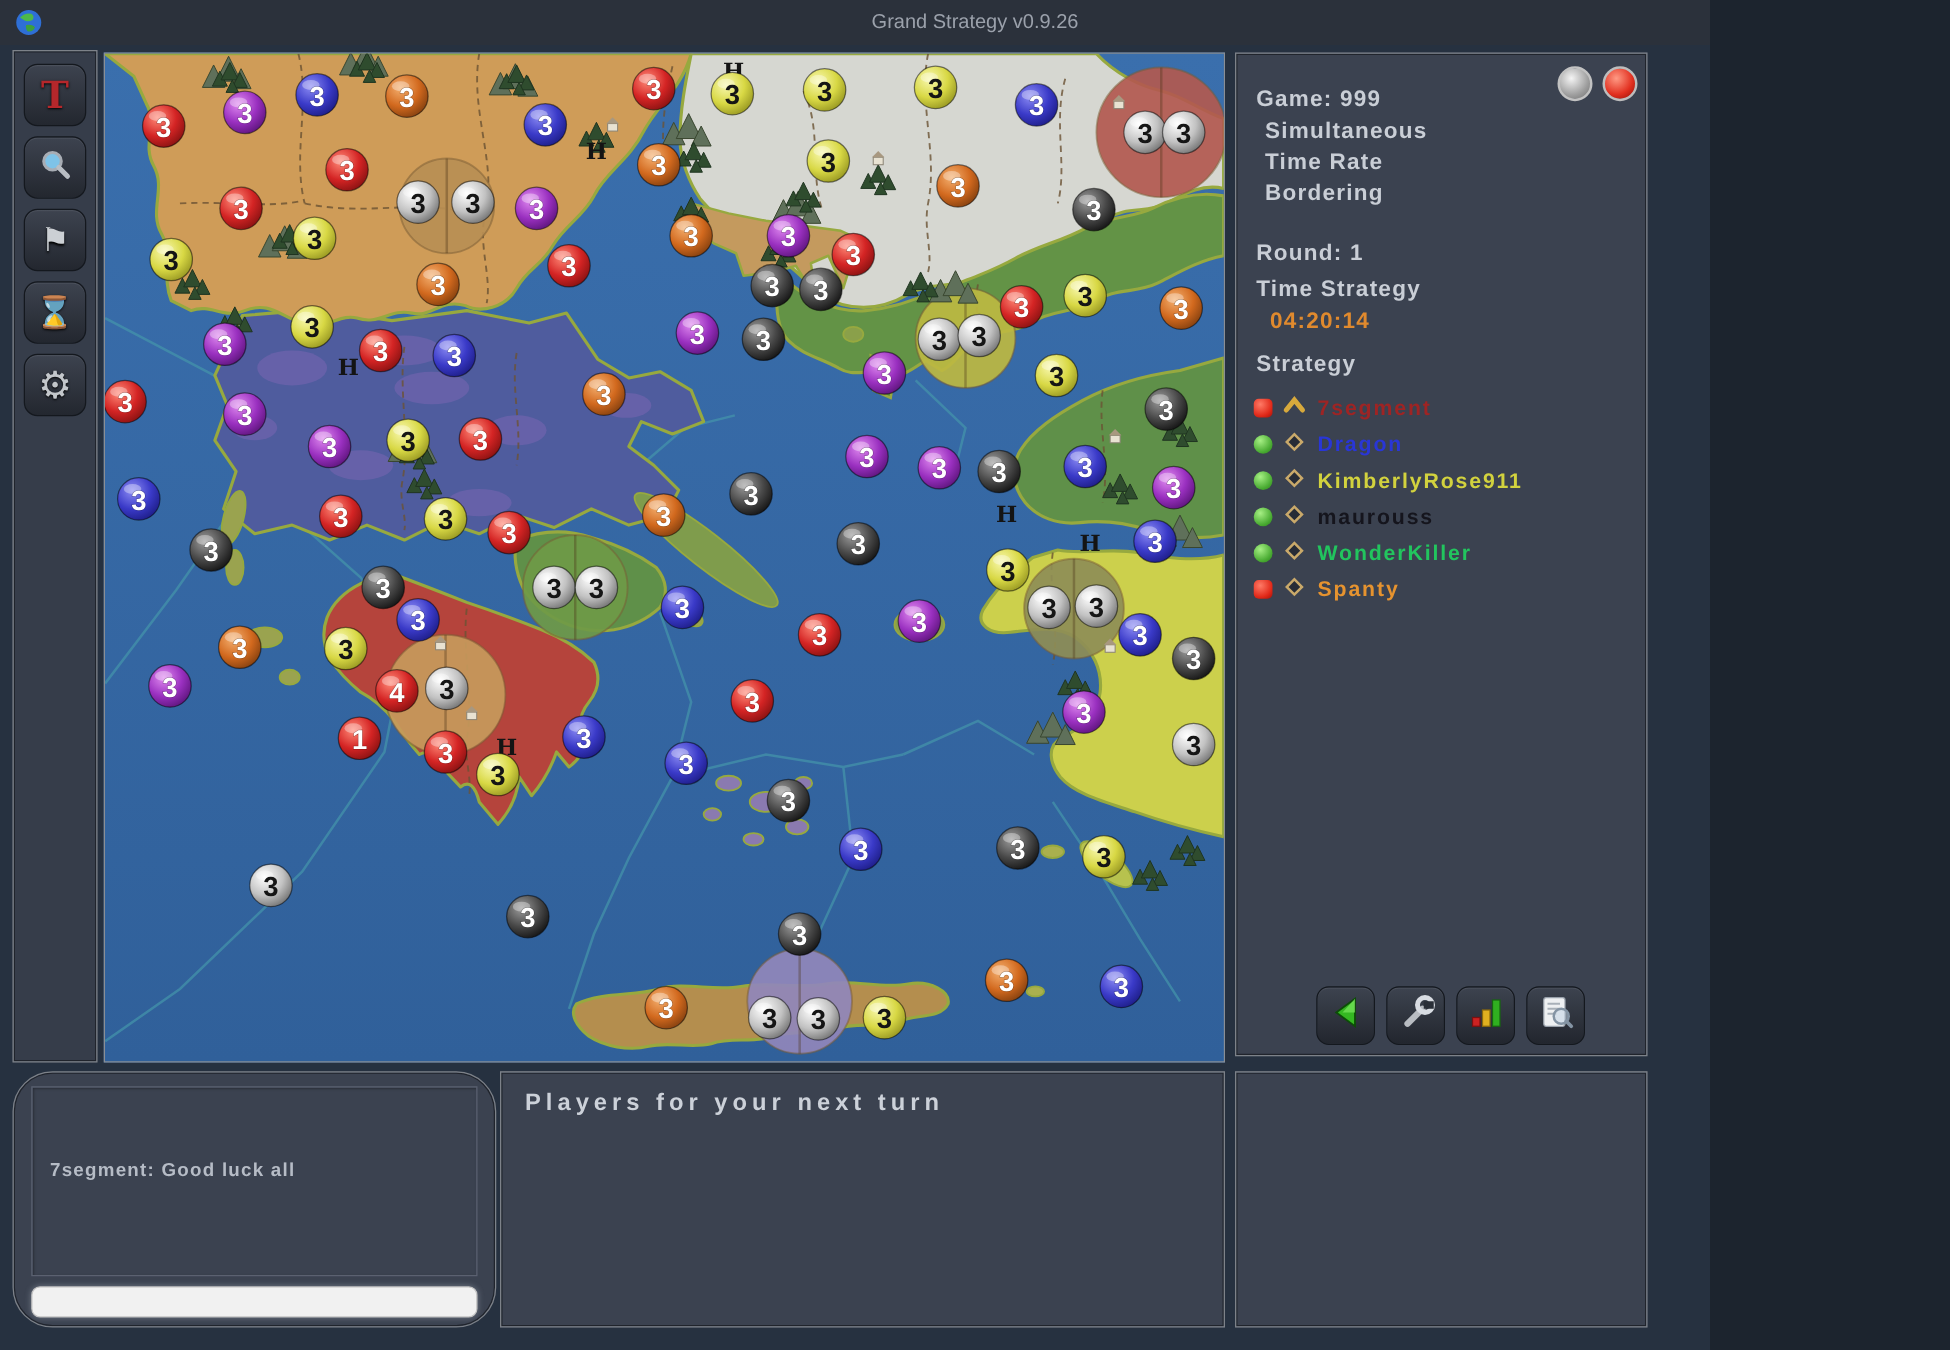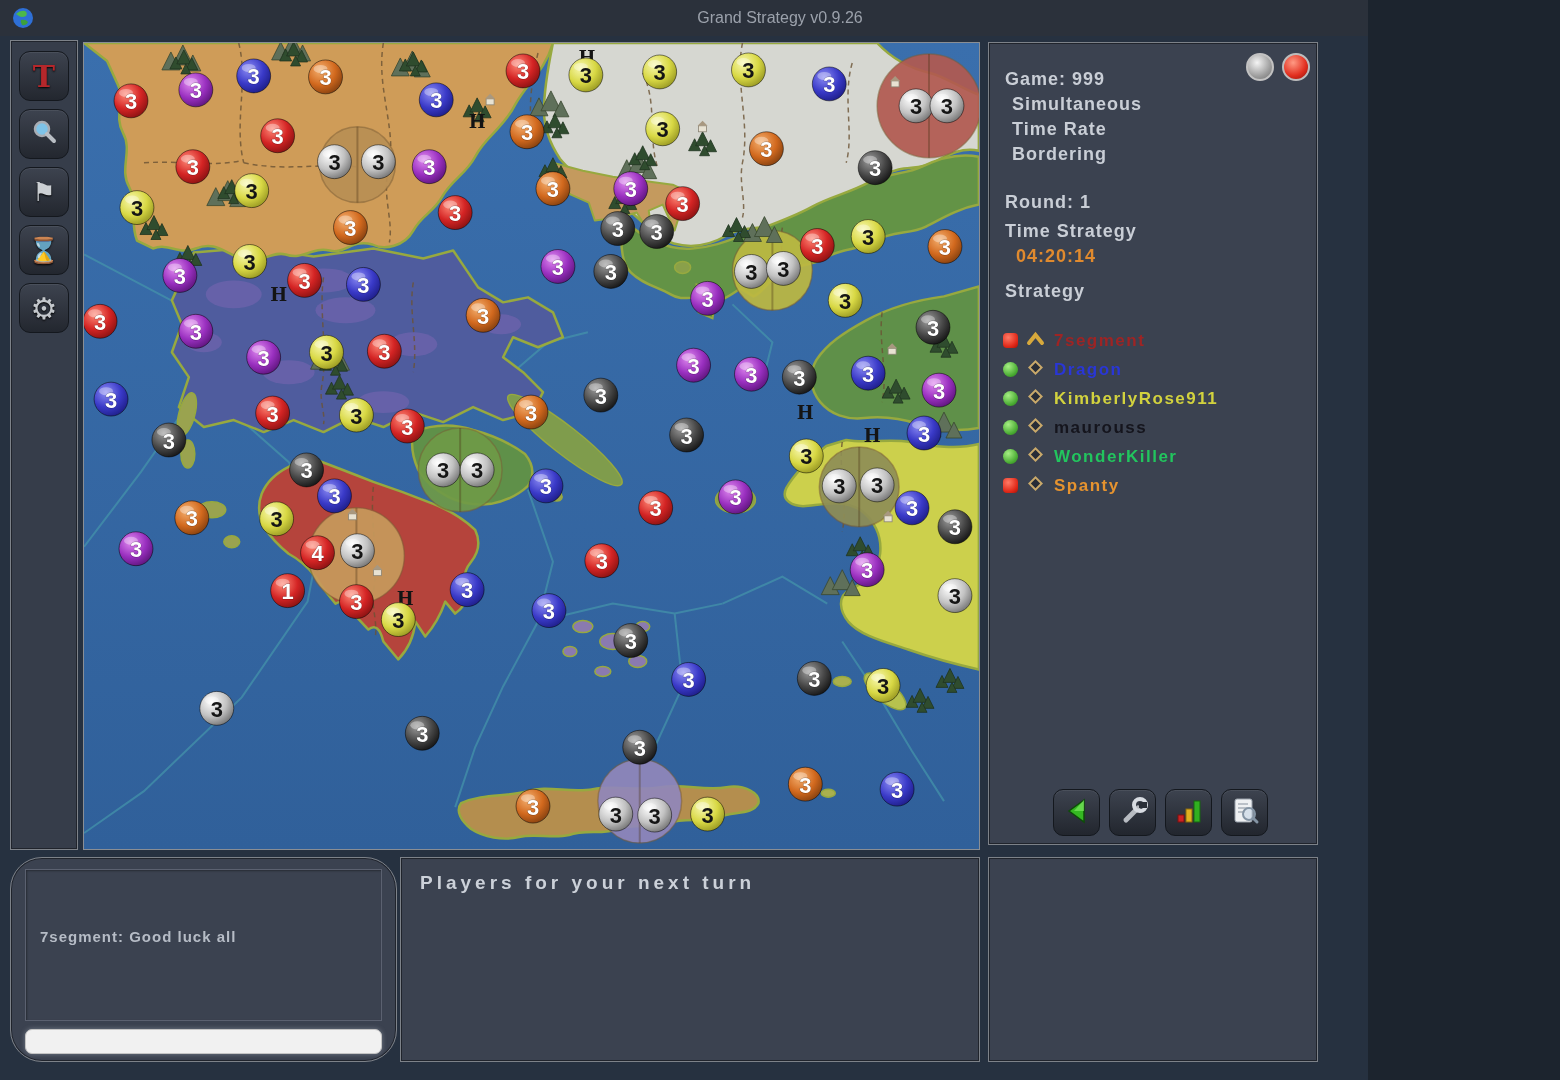--- a/index.html
+++ b/index.html
@@ -33,21 +33,21 @@
   
   #map-panel{left:83px;top:42px;width:897px;height:808px;border:1px solid #8a8e94;
        background:#35679f;box-shadow:none;}
   #map-panel svg{display:block;}
   .map-token{cursor:pointer;}
   
   #info-panel{left:988px;top:42px;width:330px;height:803px;padding-top:24px;color:#c9ced6;}
   .info-line{font-weight:bold;letter-spacing:1px;font-size:18px;line-height:25px;margin-left:16px;}
   .mode-line{margin-left:23px;font-size:18px;}
   .time-value{margin-left:27px;color:#e08a2e;}
-  #players-list{margin-top:22px;}
+  #players-list{margin-top:8px;}
   .player-row{display:flex;align-items:center;height:29px;margin-left:14px;cursor:pointer;}
   .dot-green{width:15px;height:15px;border-radius:50%;
        background:radial-gradient(circle at 35% 30%,#a6ef84,#49ab32 65%,#2c7a1c);flex:none;}
   .sq-red{width:15px;height:15px;border-radius:4px;
        background:radial-gradient(circle at 35% 30%,#ff7a66,#e02818 65%,#a01208);flex:none;}
   .player-badge{margin-left:8px;flex:none;}
   .player-name{margin-left:9px;font-weight:bold;font-size:17px;letter-spacing:1.5px;}
   #led-silver{position:absolute;left:257px;top:10px;width:28px;height:28px;border-radius:50%;
        background:radial-gradient(circle at 38% 32%,#f4f4f4,#9c9c9c 62%,#6e6e6e);
        border:2px solid #c2c2c2;box-sizing:border-box;cursor:pointer;}

